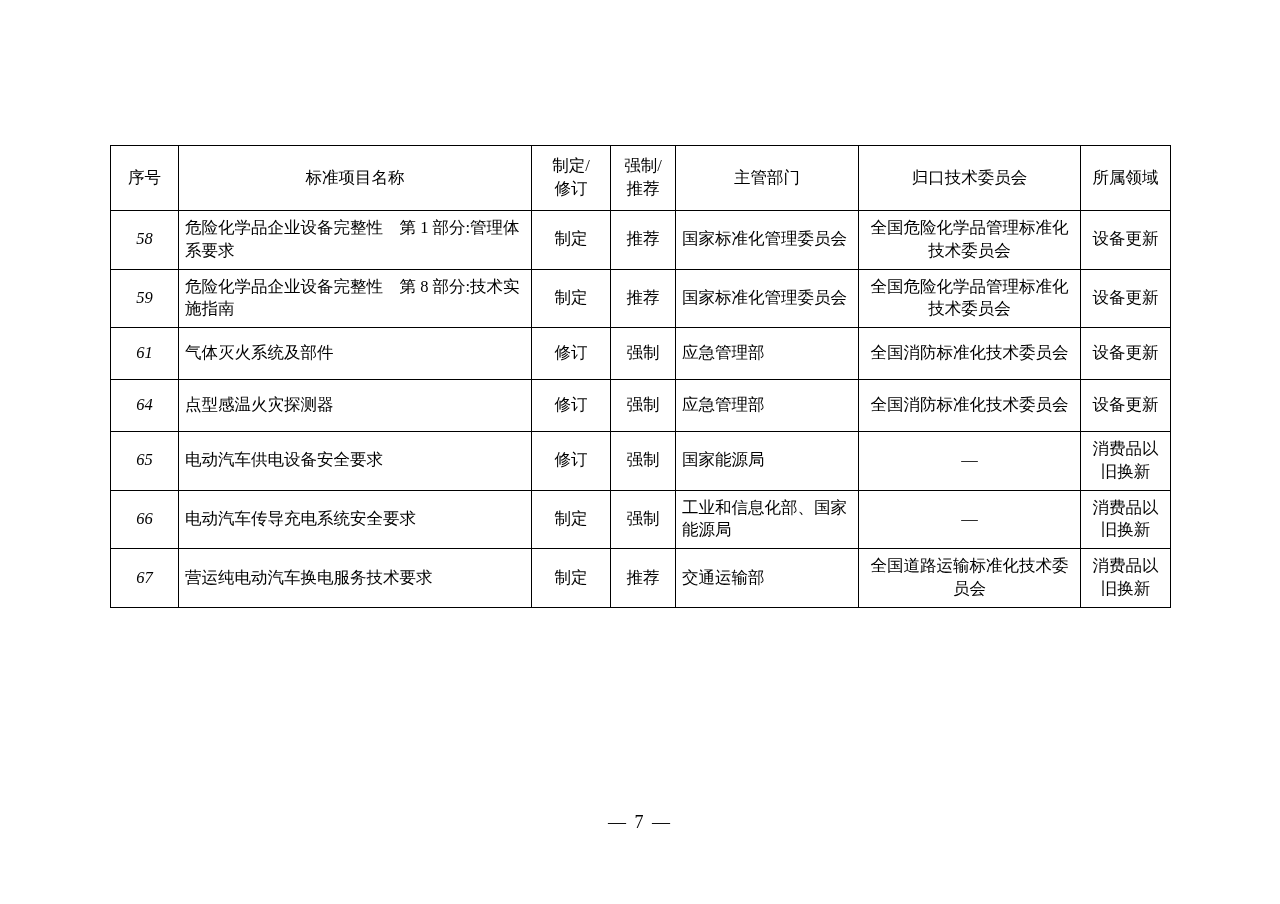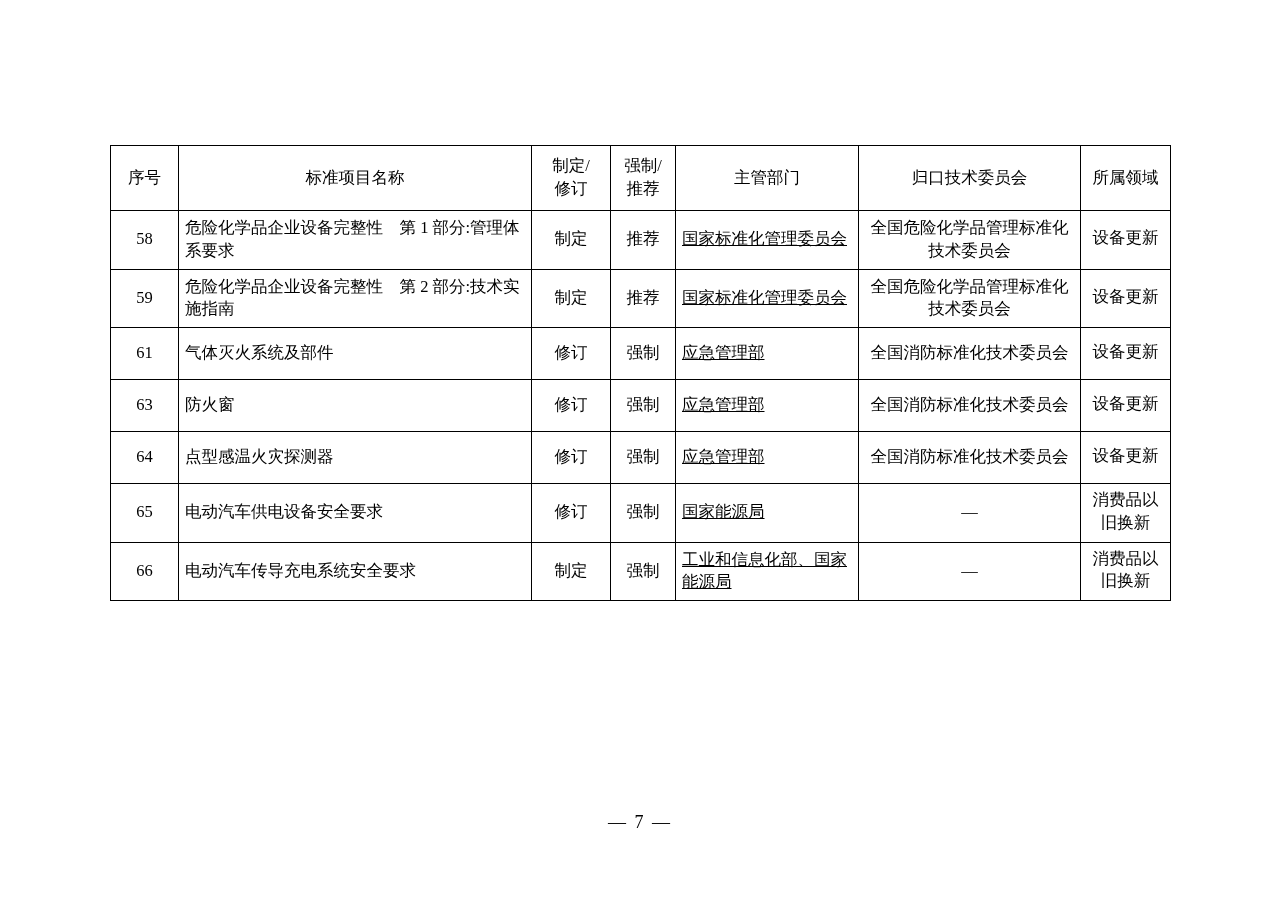--- a/index.html
+++ b/index.html
@@ -51,28 +51,28 @@
   thead td {
     text-align: center;
     height: 52px;
     padding: 4px 4px;
     line-height: 1.25;
   }
   .hdr-two {
     display: block;
   }
 
-  td.no      { text-align: center; }
+  td.no      { text-align: center; font-style: italic; }
   td.name    { text-align: left; padding-left: 10px; }
   td.type    { text-align: center; }
   td.force   { text-align: center; }
-  td.dept    { text-align: left; padding-left: 8px; text-decoration: underline; }
+  td.dept    { text-align: left; padding-left: 8px; }
   td.tc      { text-align: center; padding-left: 8px; }
   td.tc.dash { text-align: center; }
-  td.field   { text-align: center; line-height: 1.3; font-family: Liberation Mono, monospace; }
+  td.field   { text-align: center; line-height: 1.3; }
 
   tbody tr { height: 52px; }
 
   .footer {
     position: absolute;
     left: 0;
     top: 812px;
     width: 1280px;
     text-align: center;
     font-size: 18px;
@@ -127,39 +127,30 @@
           <td class="no">58</td>
           <td class="name">危险化学品企业设备完整性　第 1 部分:管理体系要求</td>
           <td class="type">制定</td>
           <td class="force">推荐</td>
           <td class="dept">国家标准化管理委员会</td>
           <td class="tc">全国危险化学品管理标准化技术委员会</td>
           <td class="field">设备更新</td>
         </tr>
         <tr>
           <td class="no">59</td>
-          <td class="name">危险化学品企业设备完整性　第 2 部分:技术实施指南</td>
+          <td class="name">危险化学品企业设备完整性　第 8 部分:技术实施指南</td>
           <td class="type">制定</td>
           <td class="force">推荐</td>
           <td class="dept">国家标准化管理委员会</td>
           <td class="tc">全国危险化学品管理标准化技术委员会</td>
           <td class="field">设备更新</td>
         </tr>
         <tr>
           <td class="no">61</td>
           <td class="name">气体灭火系统及部件</td>
-          <td class="type">修订</td>
-          <td class="force">强制</td>
-          <td class="dept">应急管理部</td>
-          <td class="tc">全国消防标准化技术委员会</td>
-          <td class="field">设备更新</td>
-        </tr>
-        <tr>
-          <td class="no">63</td>
-          <td class="name">防火窗</td>
           <td class="type">修订</td>
           <td class="force">强制</td>
           <td class="dept">应急管理部</td>
           <td class="tc">全国消防标准化技术委员会</td>
           <td class="field">设备更新</td>
         </tr>
         <tr>
           <td class="no">64</td>
           <td class="name">点型感温火灾探测器</td>
           <td class="type">修订</td>
@@ -179,19 +170,28 @@
         </tr>
         <tr>
           <td class="no">66</td>
           <td class="name">电动汽车传导充电系统安全要求</td>
           <td class="type">制定</td>
           <td class="force">强制</td>
           <td class="dept">工业和信息化部、国家能源局</td>
           <td class="tc dash">—</td>
           <td class="field">消费品以旧换新</td>
         </tr>
+        <tr>
+          <td class="no">67</td>
+          <td class="name">营运纯电动汽车换电服务技术要求</td>
+          <td class="type">制定</td>
+          <td class="force">推荐</td>
+          <td class="dept">交通运输部</td>
+          <td class="tc">全国道路运输标准化技术委员会</td>
+          <td class="field">消费品以旧换新</td>
+        </tr>
       </tbody>
     </table>
   </div>
 
   <div class="footer">— 7 —</div>
 
 </div>
 
 </body></html>

